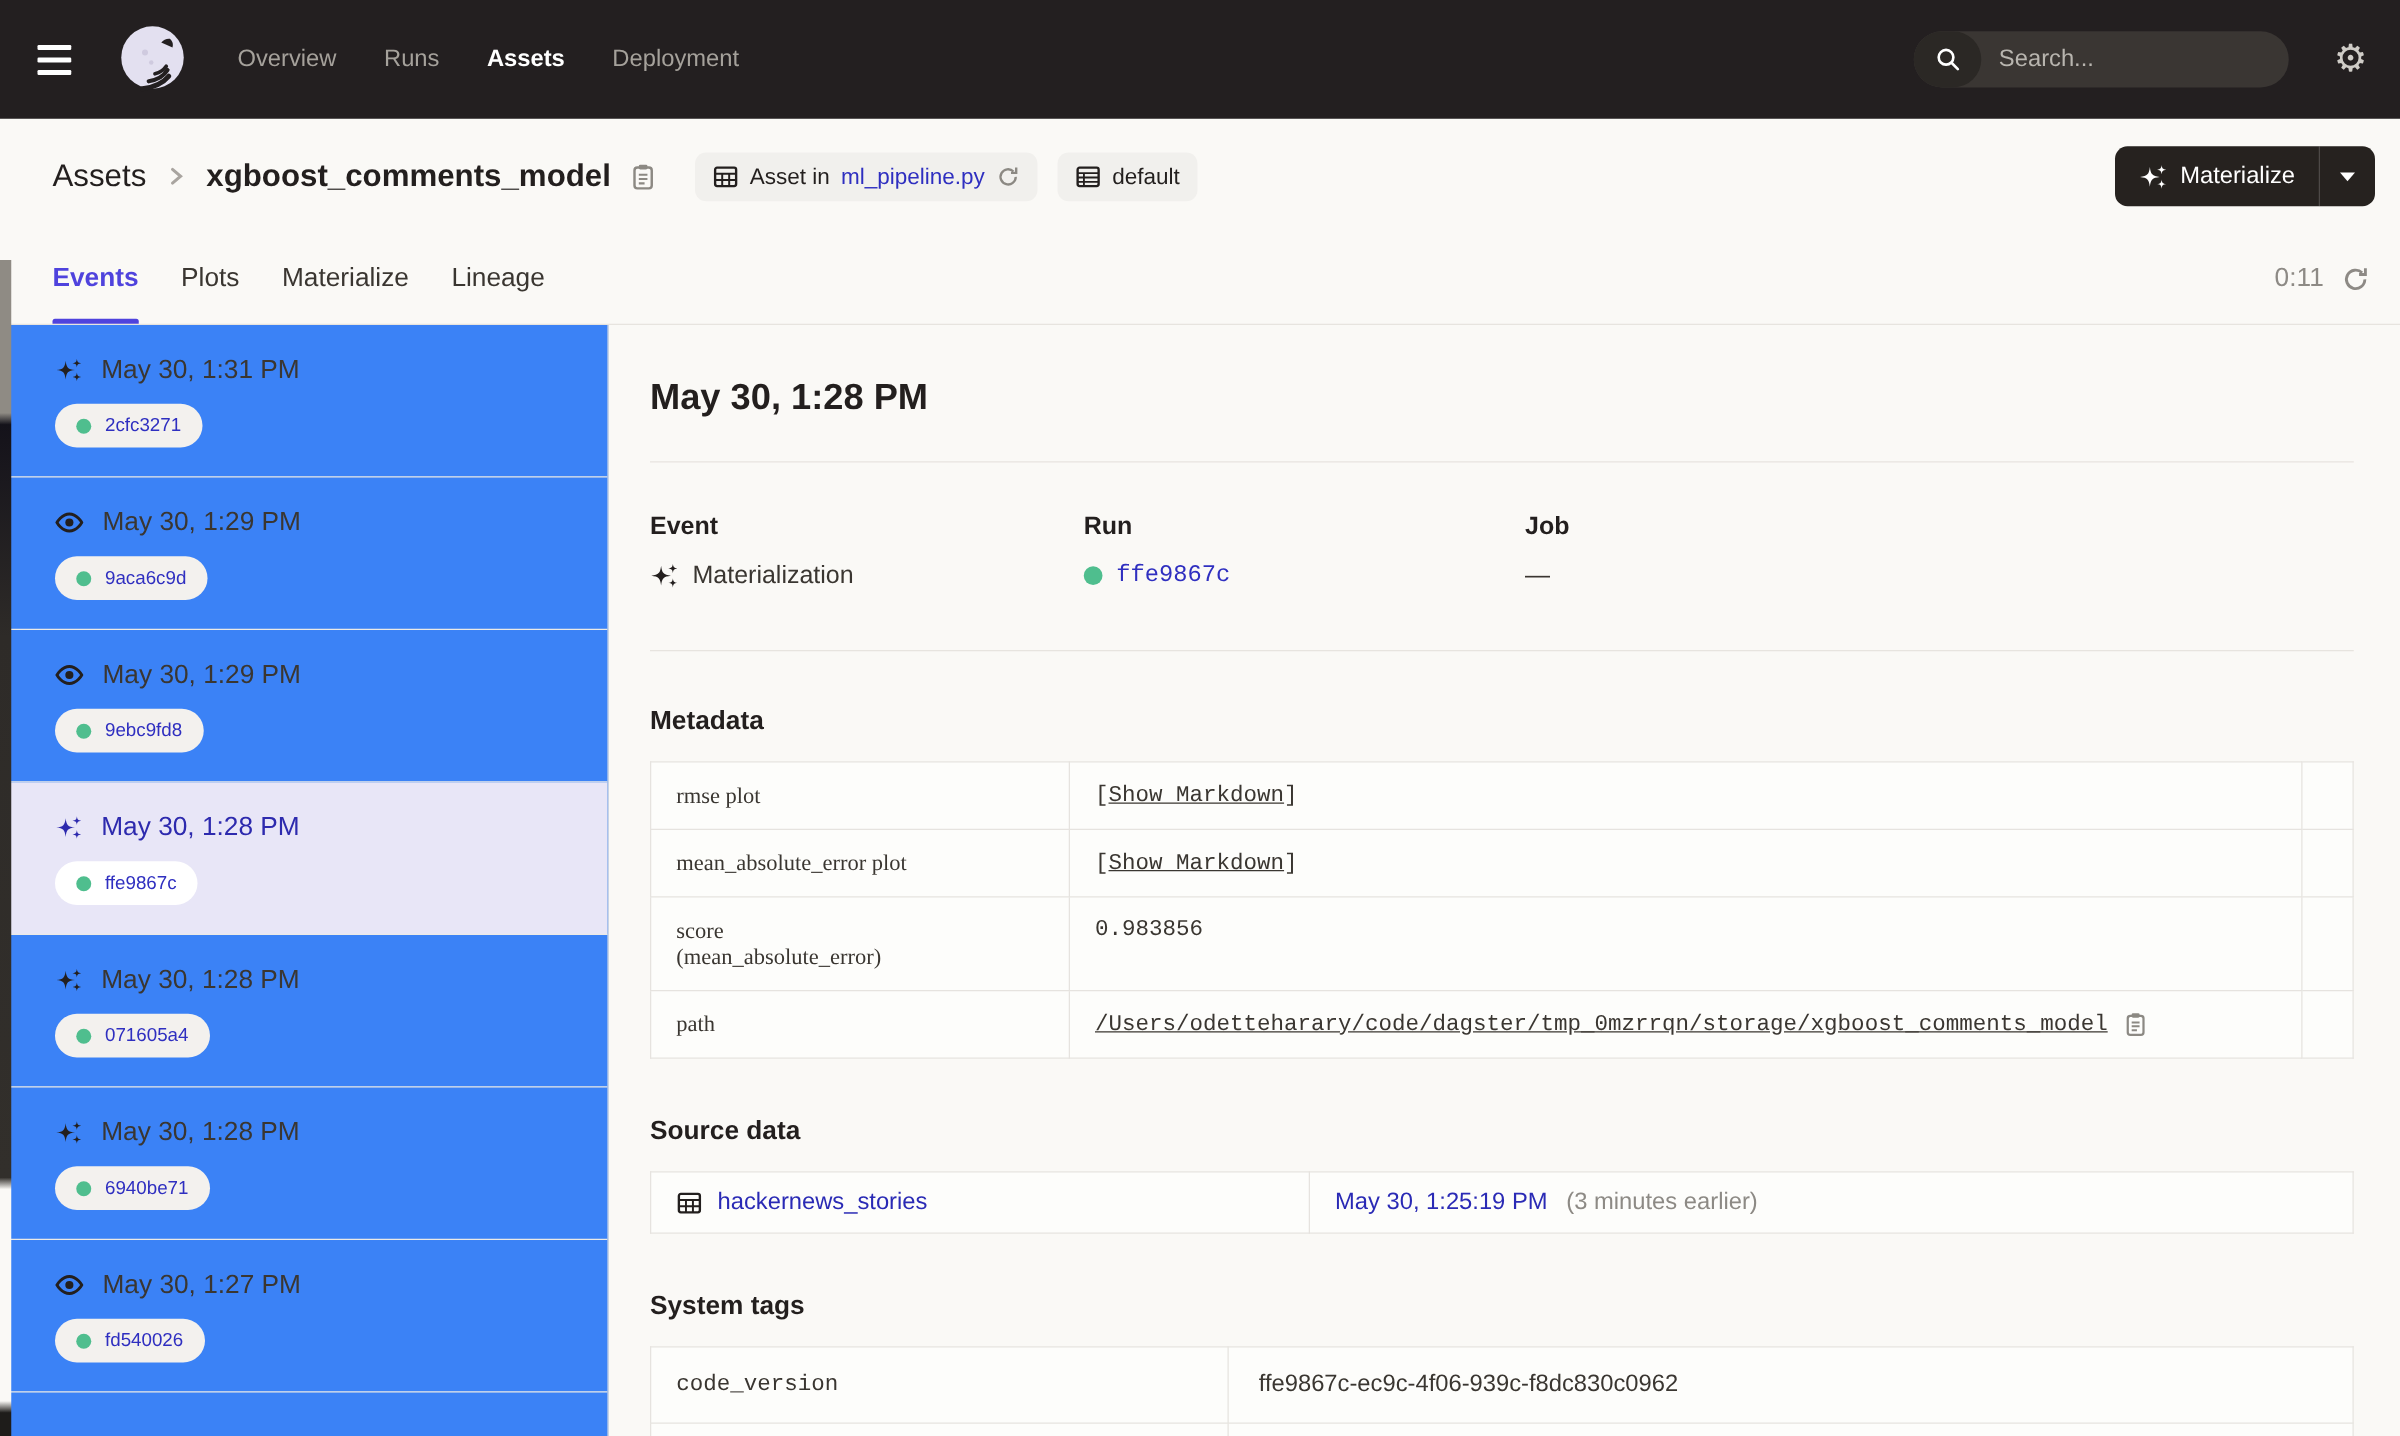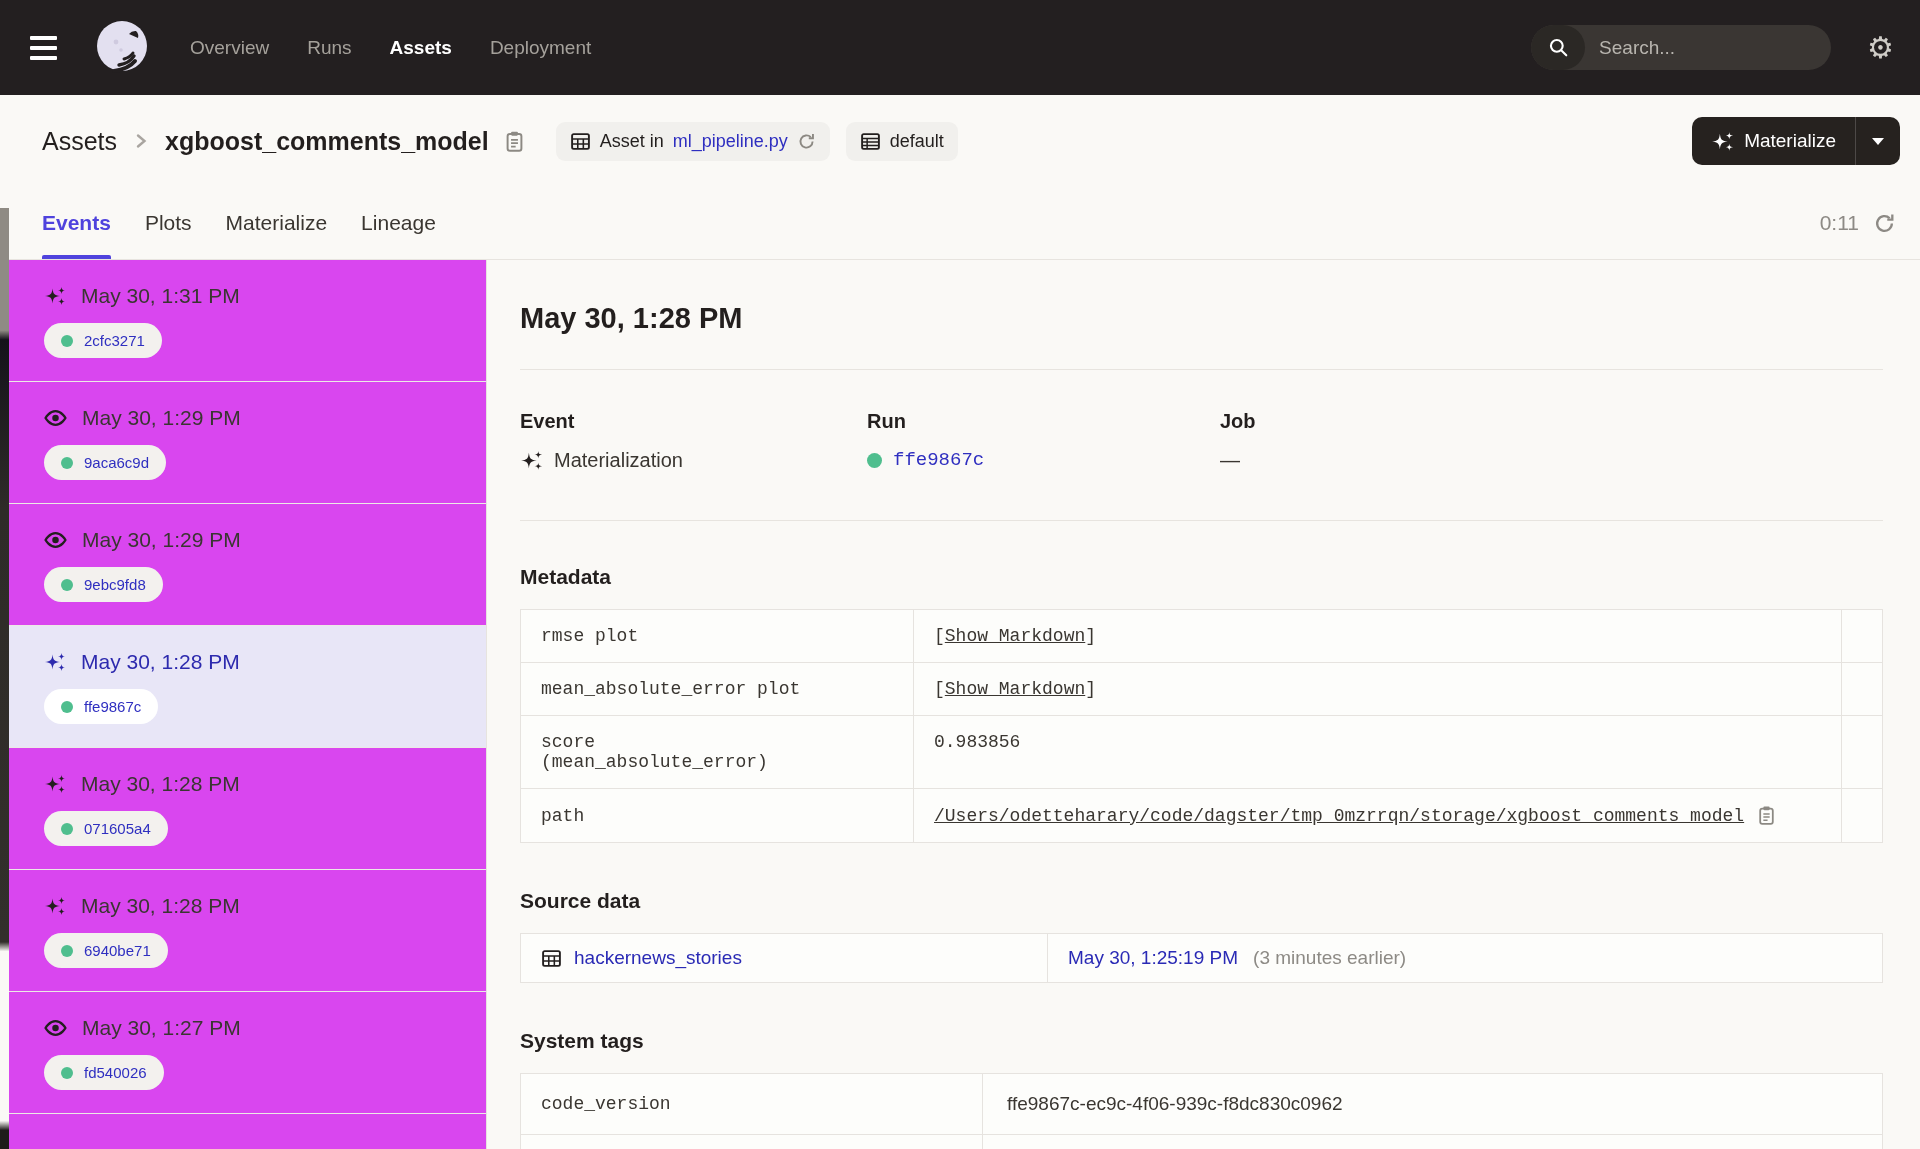--- a/index.html
+++ b/index.html
@@ -71,21 +71,21 @@
   .tabs { display:flex; gap:34px; height:100%; align-items:center; }
   .tab { font-size:21px; color:#3A3631; font-weight:500; height:100%; display:flex; align-items:center; position:relative; cursor:pointer; }
   .tab.active { color:#4F43DD; font-weight:700; }
   .tab.active::after { content:""; position:absolute; left:0; right:0; bottom:0; height:4px; background:#4F43DD; border-radius:2px 2px 0 0; }
   .timer-wrap { margin-left:auto; display:flex; align-items:center; gap:14px; color:#8D8A85; font-size:21px; }
 
   
   .content { display:flex; height:889px; }
 
   
-  .events-col { width:487px; flex:0 0 487px; border-right:1px solid #E7E4DF; background:#d946ef; overflow:hidden; }
+  .events-col { width:487px; flex:0 0 487px; border-right:1px solid #E7E4DF; background:#3b82f6; overflow:hidden; }
   .event-item { height:122px; padding:24px 0 0 44px; border-bottom:1px solid #ECEAE6; cursor:pointer; }
   .event-item .time-row { display:flex; align-items:center; gap:15px; font-size:21px; color:#3A3631; }
   .event-item .ev-icon { display:inline-flex; color:#231F1E; }
   .run-pill {
     margin-top:15px; display:inline-flex; align-items:center; gap:11px;
     background:#F3F1EE; border-radius:19px; padding:9px 17px; cursor:pointer;
   }
   .run-pill .dot { width:12px; height:12px; border-radius:50%; background:#4FBE8E; }
   .run-pill .rid { font-size:15px; color:#2F2FC0; }
   .event-item.selected { background:#E8E6F7; }
@@ -104,21 +104,21 @@
   .hr { border-top:1px solid #E7E4DF; margin-top:34px; }
   .evrj { margin-top:40px; display:grid; grid-template-columns:347px 353px 1fr; }
   .evrj .hdr { font-size:20px; font-weight:700; color:#231F1E; }
   .evrj .val { margin-top:16px; font-size:20px; display:flex; align-items:center; gap:11px; }
   .run-link { font-family:"Liberation Mono","DejaVu Sans Mono",monospace; font-size:19px; color:#2F2FC0; text-decoration:none; cursor:pointer; }
   .dot-lg { width:15px; height:15px; border-radius:50%; background:#4FBE8E; }
   .section-h { font-size:21px; font-weight:700; color:#231F1E; }
   .meta-h { margin-top:44px; }
   table.dtable { border-collapse:collapse; width:100%; margin-top:20px; background:#FDFDFB; }
   table.dtable td { border:1px solid #E6E3DF; padding:16px 20px; font-size:18px; vertical-align:middle; }
-  td.k { width:393px; white-space:pre-line; }
+  td.k { width:335px; white-space:pre-line;font-family:Liberation Serif, serif; }
   td.spacer { width:40px; padding:0; }
   .md-link { cursor:pointer; color:#3A3631; }
   .md-link .u { text-decoration:underline; }
   .path-link { color:#3A3631; text-decoration:underline; cursor:pointer;font-family:Liberation Mono, monospace; }
   .cell-flex { display:flex; align-items:center; gap:12px; }
   .src-h { margin-top:46px; }
   table.srctable td { font-family:"Liberation Sans",sans-serif; padding:13px 20px; }
   td.src-asset { width:527px; }
   .asset-link { color:#2A2AB5; text-decoration:none; font-size:19px; cursor:pointer; }
   .ts-link { color:#2A2AB5; font-size:19px; cursor:pointer; }

